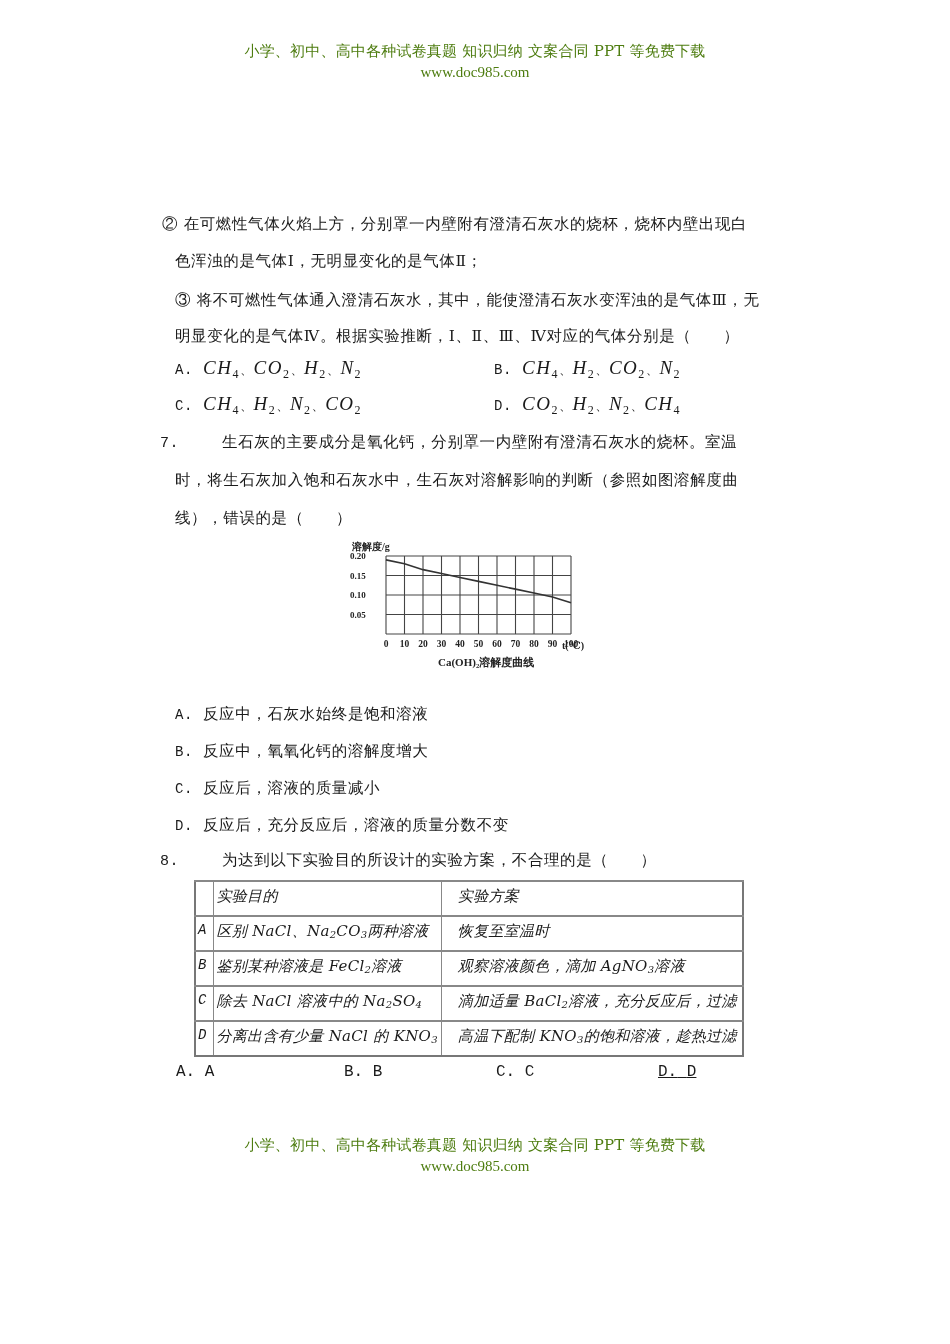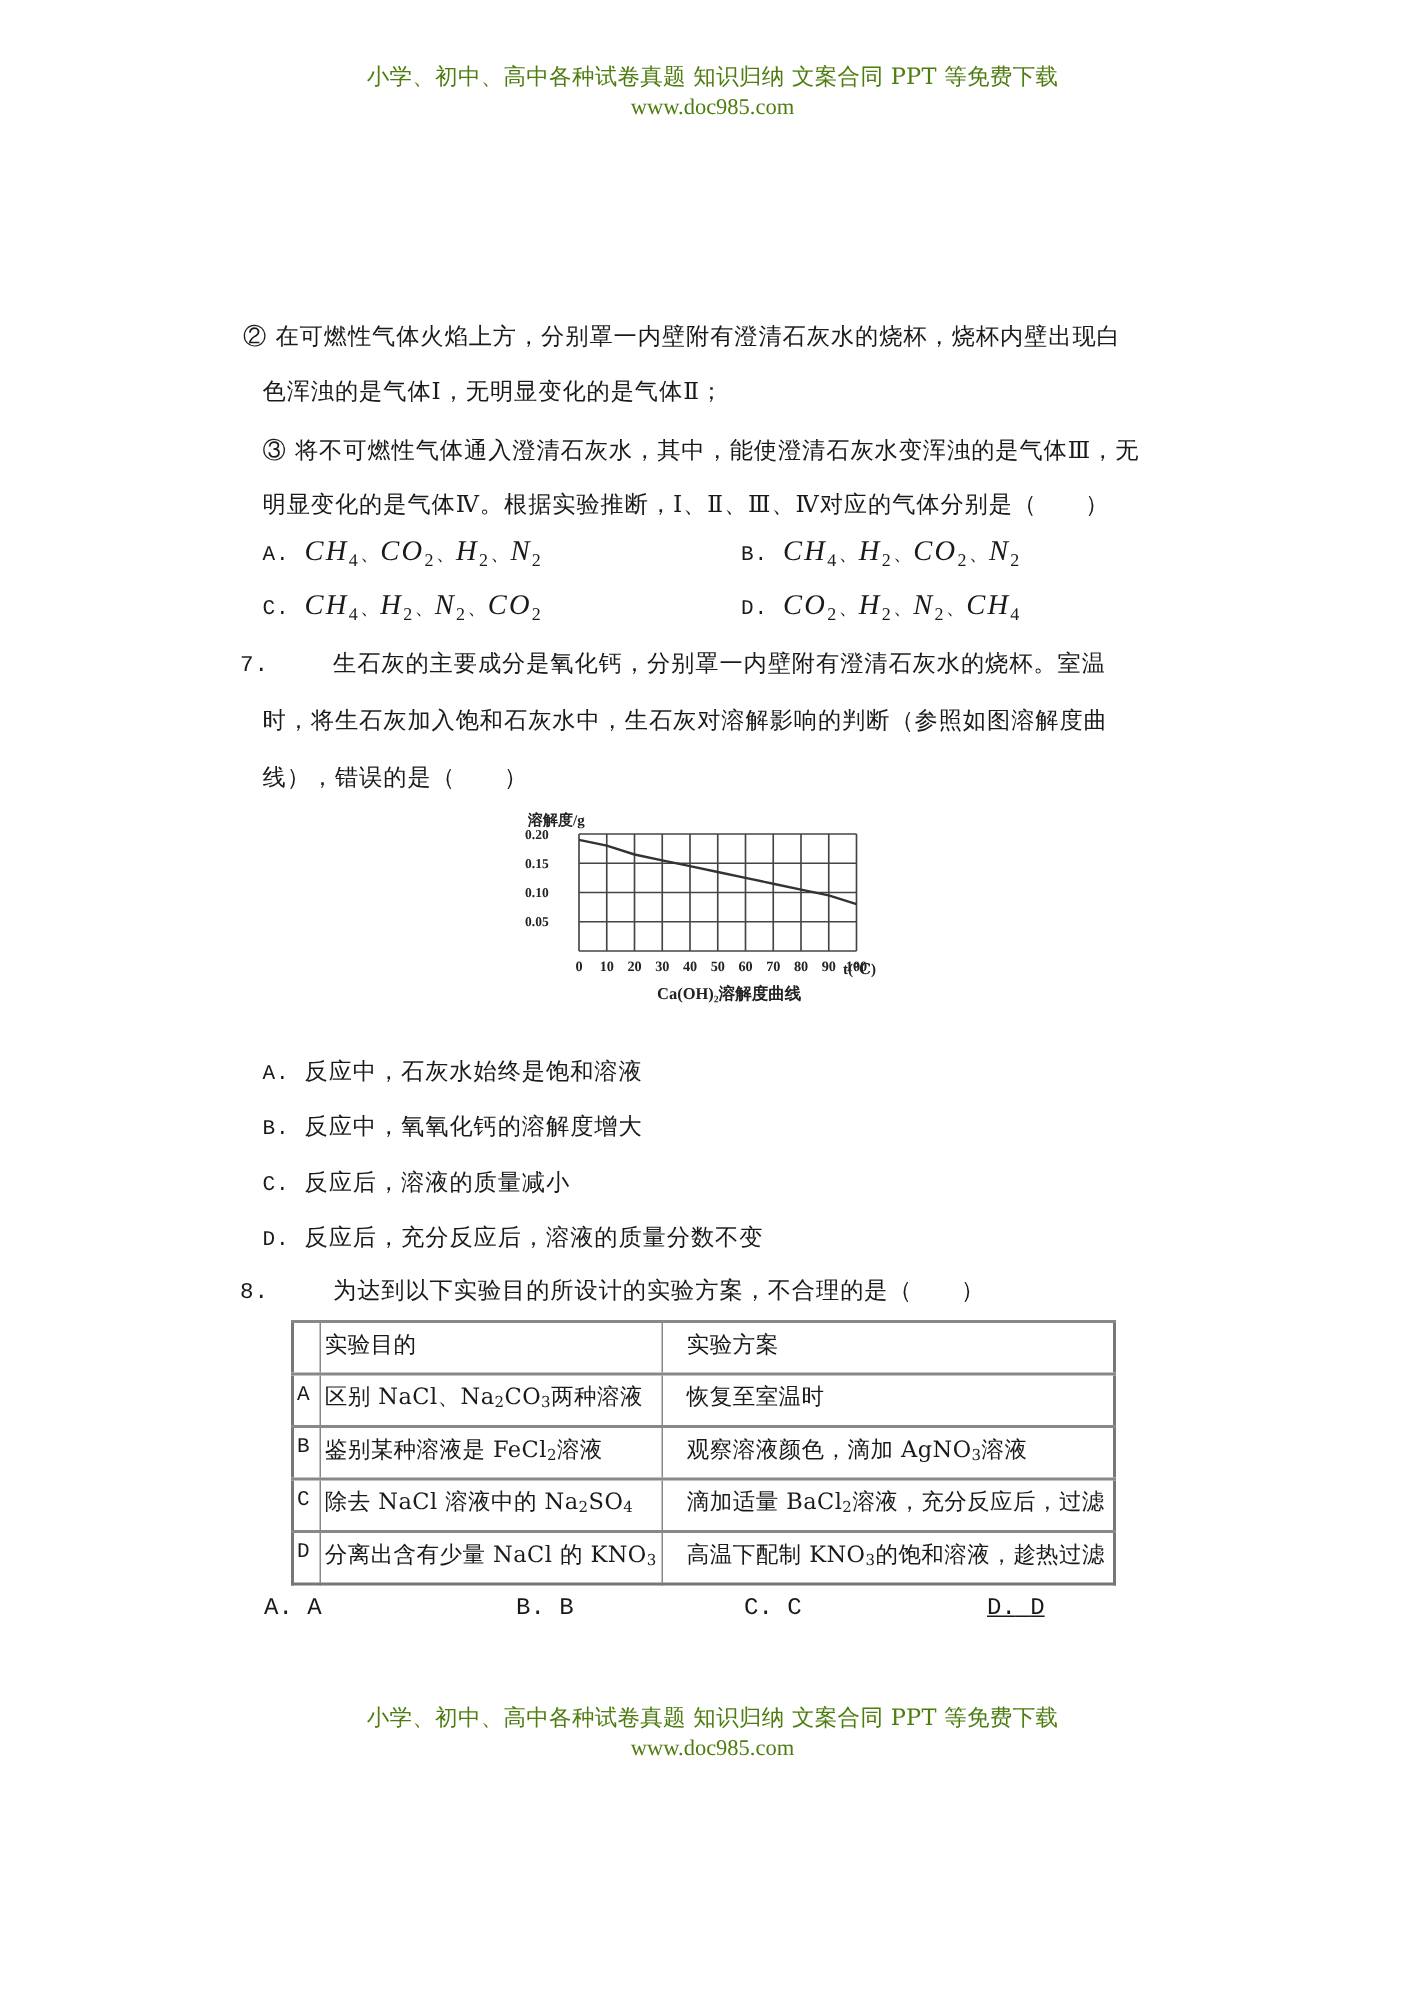--- a/index.html
+++ b/index.html
@@ -17,21 +17,21 @@
   .formula { font-family: "Liberation Serif", "DejaVu Serif", serif; font-style: italic; font-size: 19px; letter-spacing: 1.5px; }
   .formula sub { font-size: 12px; font-style: normal; vertical-align: -4px; }
   .qnum { display: inline-block; width: 62px; font-family: "Liberation Mono", "DejaVu Sans Mono", monospace; font-size: 15px; }
 
   
   #chart { position: absolute; left: 346px; top: 538px; width: 250px; height: 135px; }
   #chart svg text { font-family: "Liberation Serif", "DejaVu Serif", serif; fill: #222; }
 
   
   #exp-table { position: absolute; left: 194px; top: 880px; border-collapse: collapse; border: 2px solid #777; }
-  #exp-table td { border: 1px solid #888; border-top: 2px solid #888; height: 35px; font-size: 15px; padding: 0 3px; vertical-align: top; padding-top: 5px; white-space: nowrap; letter-spacing: 0.3px; }
+  #exp-table td { border: 1px solid #888; border-top: 2px solid #888; height: 35px; font-size: 15px; padding: 0 3px; vertical-align: top; padding-top: 5px; white-space: nowrap; letter-spacing: 0.3px; font-style: italic; }
   #exp-table td.idx { width: 18px; font-family: "Liberation Mono", monospace; font-size: 14px; padding: 5px 1px 0 2px; }
   #exp-table td.purpose { width: 220px; }
   #exp-table td.plan { width: 302px; padding-left: 16px; }
   #exp-table sub { font-size: 10px; vertical-align: -2px; }
 
   .ans { position: absolute; top: 1063px; font-family: "Liberation Mono", "DejaVu Sans Mono", monospace; font-size: 16px; }
 </style>
 </head>
 <body>
 

